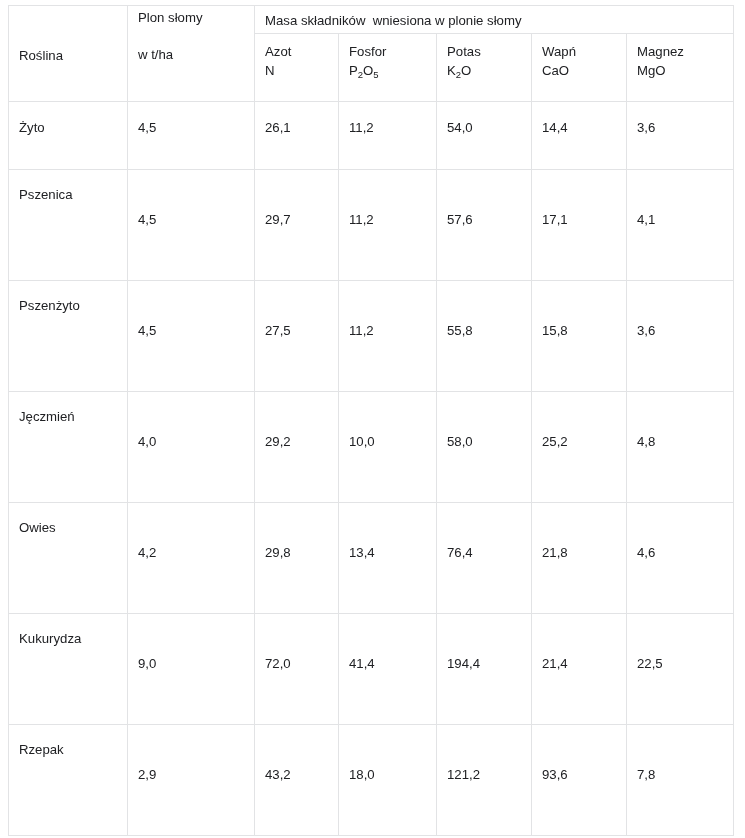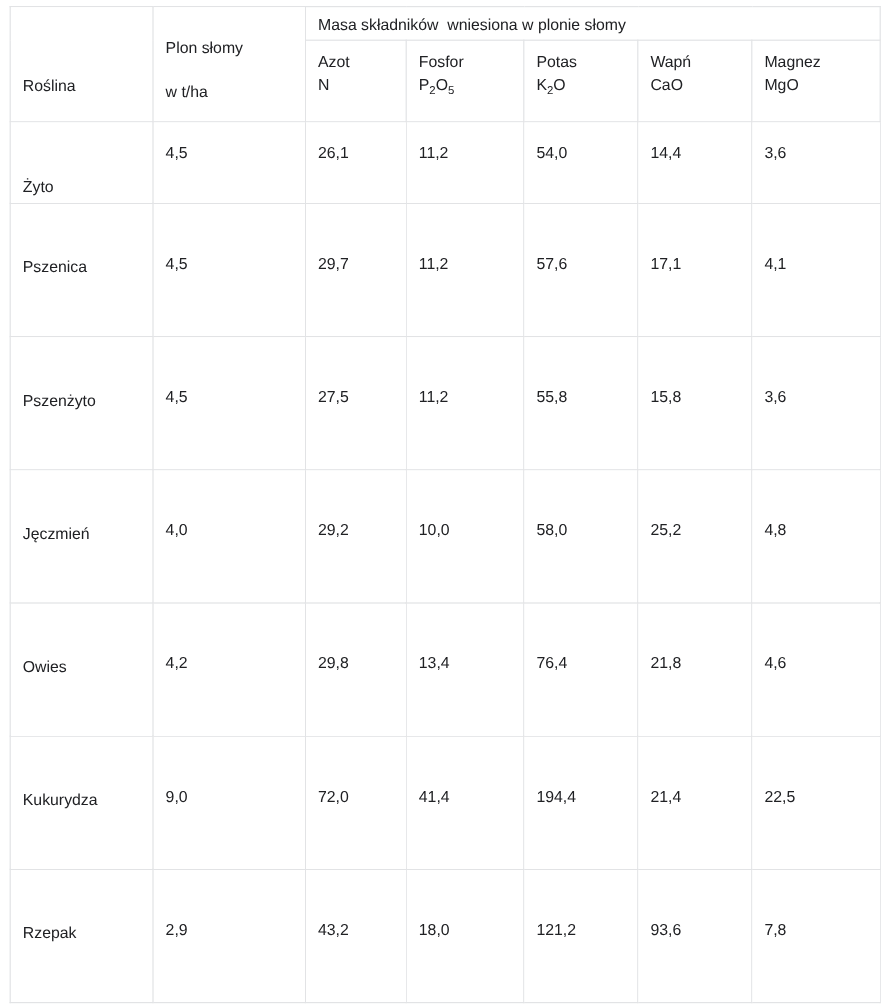--- a/index.html
+++ b/index.html
@@ -64,31 +64,30 @@
   }
 
   .hd-plant {
     height: 94px;
     position: relative;
   }
   .hd-plant .txt {
     position: absolute;
     left: 10px;
     top: 40px;
-    margin-top: 16px;
   }
 
   .hd-yield {
     height: 94px;
     position: relative;
   }
   .hd-yield .txt {
     position: absolute;
     left: 10px;
-    top: 24px;
+    top: 2px;
   }
   .hd-yield .l2 { display: block; margin-top: 18px; }
 
   .hd-sub {
     height: 67px;
   }
   .hd-sub .txt {
     padding: 8px 0 0 10px;
   }
   .hd-sub .l2 { display: block; }
@@ -103,21 +102,20 @@
   
   tr.data-row td { position: relative; }
 
   tr.row-first td { height: 67px; }
   tr.data-row:not(.row-first) td { height: 110px; }
 
   td.cell-plant .txt {
     position: absolute;
     left: 10px;
     top: 15px;
-    margin-top: 28px;
   }
   tr.row-first td.cell-plant .txt { top: 16px; }
 
   td.cell-num .txt {
     position: absolute;
     left: 10px;
     top: 40px;
   }
   tr.row-first td.cell-num .txt { top: 16px; }
 </style>

